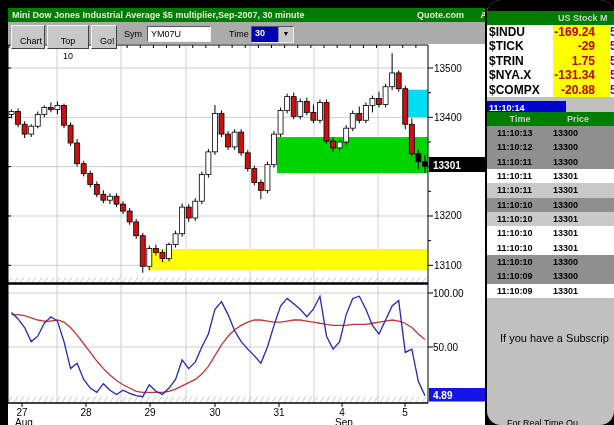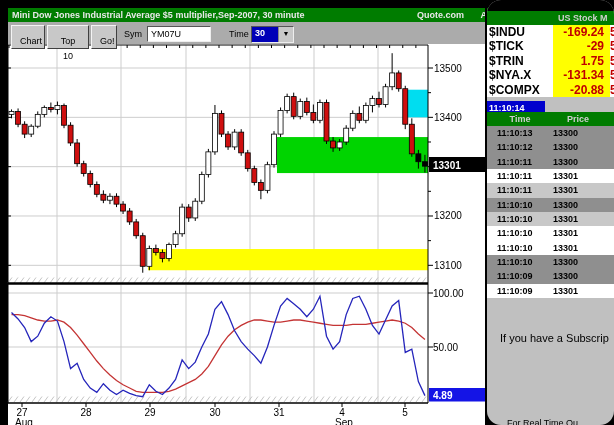--- a/index.html
+++ b/index.html
@@ -28,24 +28,24 @@
   svg{position:absolute;left:0;top:0;}
   .divider{position:absolute;left:485px;top:0;width:2px;height:425px;background:#000;}
   .panel{position:absolute;left:487px;top:0;width:127px;height:425px;background:#c0c0c0;overflow:hidden;border-radius:14px;}
   .panel-topblack{position:absolute;left:0;top:0;width:127px;height:11px;background:#000;}
   .panel-header{position:absolute;left:0;top:11px;width:127px;height:14px;background:#007c00;
                 color:#cfcfcf;font-size:9px;font-weight:bold;line-height:14px;white-space:nowrap;}
   .panel-header span{margin-left:71px;}
   .quotes{position:absolute;left:0;top:25px;width:127px;}
   .qrow{display:flex;height:14.4px;font-size:12px;font-weight:bold;line-height:14.4px;}
   .qrow .sym{width:66px;background:#fff;color:#000;padding-left:2px;box-sizing:border-box;}
-  .qrow .val{width:57px;background:#ffff00;color:#c00000;text-align:right;padding-right:6px;box-sizing:border-box;}
+  .qrow .val{width:57px;background:#ffff00;color:#c00000;text-align:right;padding-right:15px;box-sizing:border-box;}
   .qrow .edge{width:4px;background:#fff;color:#c00000;overflow:hidden;}
   .stamp{position:absolute;left:0;top:97px;width:127px;height:14px;background:#c0c0c0;}
-  .stamp .box{display:inline-block;width:58px;height:14px;background:#0000cd;color:#fff;
+  .stamp .box{display:inline-block;width:79px;height:14px;background:#0000cd;color:#fff;
               font-size:9px;font-weight:bold;line-height:14px;padding-left:2px;box-sizing:border-box;}
   .tape-header{position:absolute;left:0;top:112px;width:127px;height:14px;background:#007c00;
                color:#cfcfcf;font-size:9px;font-weight:bold;line-height:14px;display:flex;}
   .tape-header .c1{width:66px;text-align:center;}
   .tape-header .c2{width:50px;text-align:center;}
   .tape{position:absolute;left:0;top:126px;width:127px;}
   .trow{display:flex;height:14.33px;font-size:9px;font-weight:bold;line-height:14.33px;color:#000;}
   .trow .tm{width:62px;padding-left:10px;box-sizing:border-box;}
   .trow .pr{width:60px;padding-left:4px;box-sizing:border-box;}
   .notice1{position:absolute;left:13px;top:332px;font-size:11px;color:#000;white-space:nowrap;}

